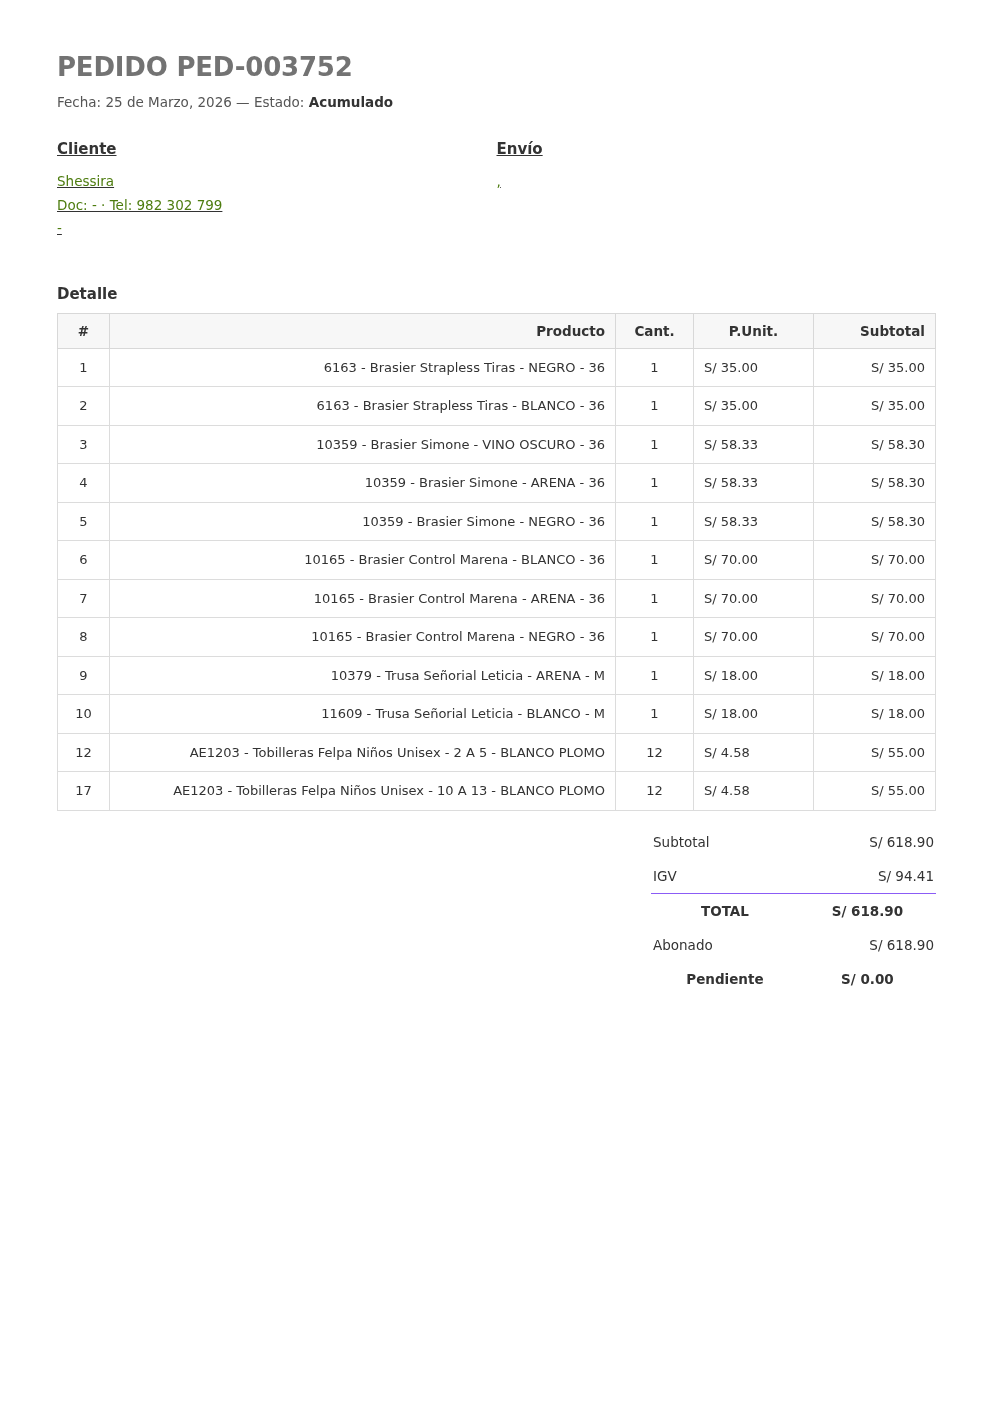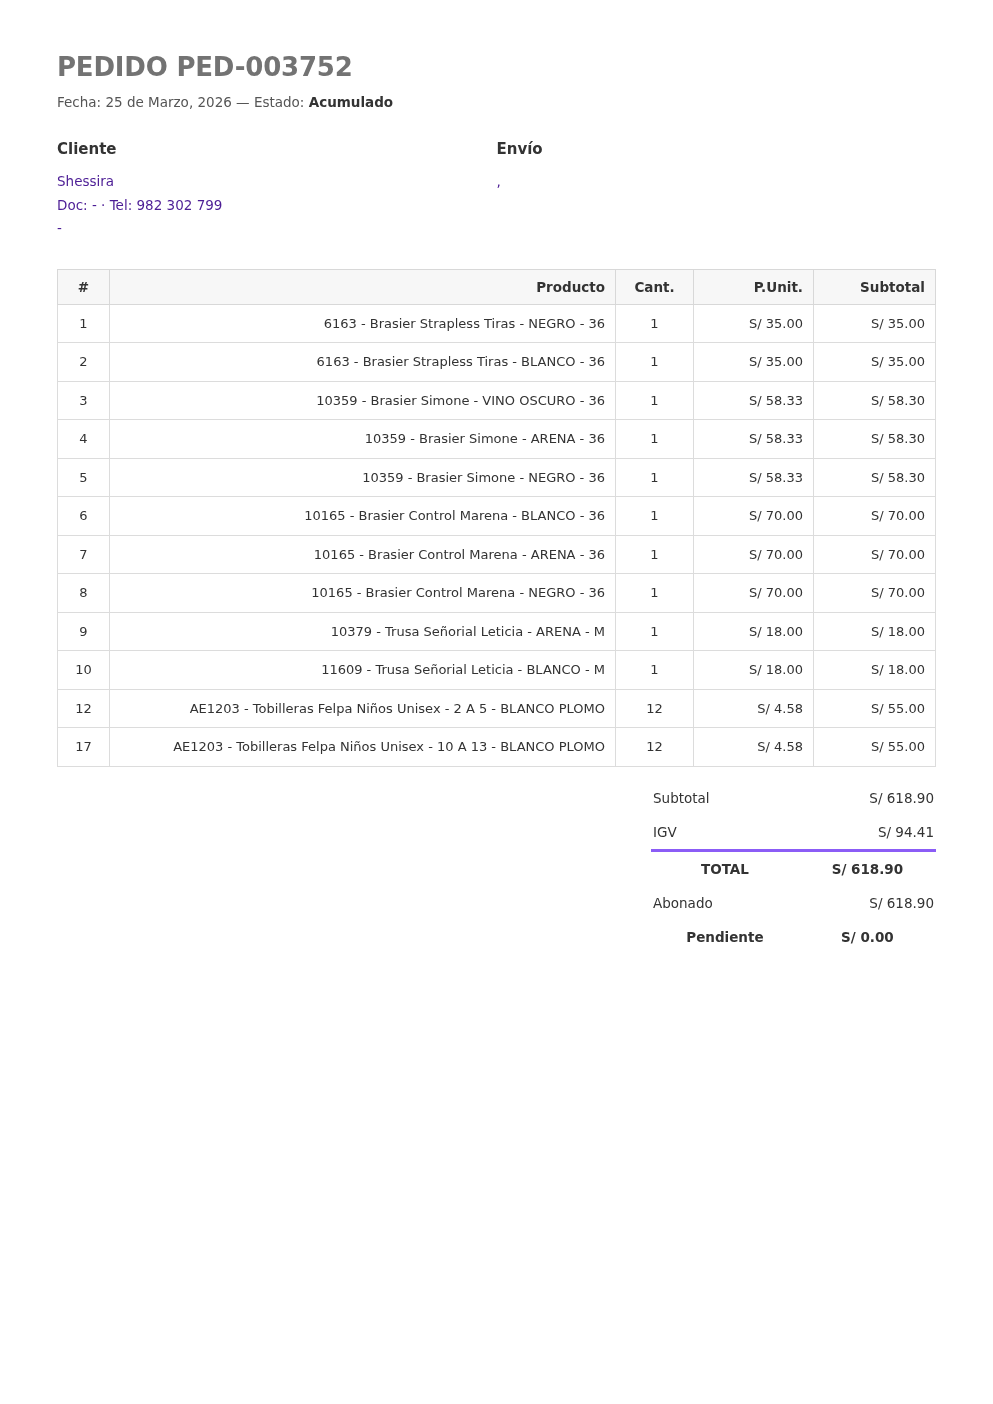--- a/index.html
+++ b/index.html
@@ -31,34 +31,35 @@
   .meta-line {
     font-size: 13.5px;
     color: #555555;
     margin: 0 0 30px 0;
   }
   .meta-line b { color: #333333; }
 
   .parties {
     display: flex;
     width: 100%;
-    margin-bottom: 28px;
+    margin-bottom: 44px;
+    text-decoration: underline;
   }
   .party {
     width: 50%;
   }
   .party-title {
     font-size: 15px;
     font-weight: bold;
     color: #333333;
     margin: 0 0 12px 0;
   }
   .party-line {
     font-size: 13.5px;
-    color: #4c1d95;
+    color: #4d7c0f;
     line-height: 1.75;
   }
 
   .section-title {
     font-size: 15px;
     font-weight: bold;
     color: #333333;
     margin: 0 0 10px 0;
   }
 
@@ -78,41 +79,41 @@
   table.detail td {
     border: 1px solid #dcdcdc;
     padding: 9px 10px;
     color: #333333;
     vertical-align: middle;
     line-height: 1.5;
   }
   .c-idx { width: 52px; text-align: center; }
   .c-prod { text-align: right; }
   .c-qty { width: 78px; text-align: center; }
-  .c-unit { width: 120px; text-align: right; }
+  .c-unit { width: 120px; }
   .c-sub { width: 122px; text-align: right; }
 
   .totals-wrap {
     display: flex;
     justify-content: flex-end;
     margin-top: 14px;
   }
   table.totals {
     width: 285px;
     border-collapse: collapse;
     font-size: 13.5px;
   }
   table.totals td {
     padding: 9px 2px;
     color: #333333;
   }
   table.totals td.label { text-align: left; }
   table.totals td.value { text-align: right; }
   table.totals tr.underline td {
-    border-bottom: 3px solid #8b5cf6;
+    border-bottom: 1px solid #8b5cf6;
   }
   table.totals tr.strong td {
     font-weight: bold;
     text-align: center;
   }
 </style>
 </head>
 <body>
 
 <div class="page">
@@ -129,20 +130,21 @@
       <div class="party-line">Shessira</div>
       <div class="party-line">Doc: - · Tel: 982 302 799</div>
       <div class="party-line">-</div>
     </div>
     <div class="party">
       <div class="party-title">Envío</div>
       <div class="party-line">,</div>
     </div>
   </div>
 
+  <div class="section-title">Detalle</div>
 
   <table class="detail">
     <thead>
       <tr>
         <th class="c-idx">#</th>
         <th class="c-prod">Producto</th>
         <th class="c-qty">Cant.</th>
         <th class="c-unit">P.Unit.</th>
         <th class="c-sub">Subtotal</th>
       </tr>

